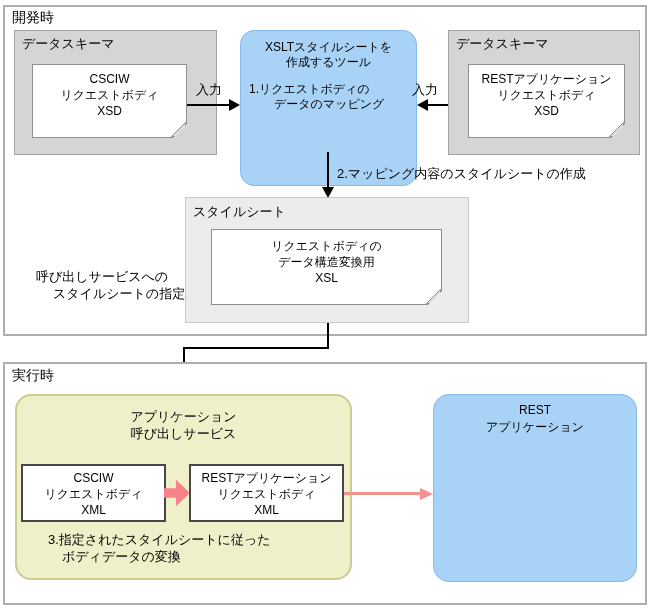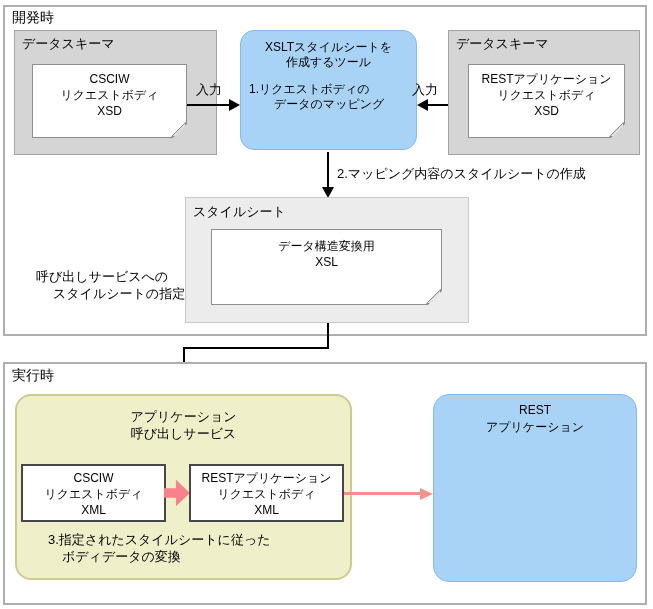--- a/index.html
+++ b/index.html
@@ -73,21 +73,21 @@
     <div>XSD</div>
     <svg class="fold" width="15" height="15" viewBox="0 0 15 15">
       <path d="M0.5,14.5 L14.5,0.5 L14.5,5 Q14,14 5,14.5 Z" fill="#dcdcdc" stroke="#8f8f8f" stroke-width="1"></path>
     </svg>
   </div>
 
   <div class="line" style="left:187px;top:104px;width:43px;height:2px;"></div>
   <div class="ah-r" style="left:229px;top:99px;"></div>
   <div class="inlabel" style="left:196px;top:82px;">入力</div>
 
-  <div class="roundblue" style="left:240px;top:30px;width:177px;height:120px;">
+  <div class="roundblue" style="left:240px;top:30px;width:177px;height:156px;">
     <div class="tool-title">
       <div>XSLTスタイルシートを</div>
       <div>作成するツール</div>
     </div>
     <div class="tool-step">
       <div>1.リクエストボディの</div>
       <div class="l2">データのマッピング</div>
     </div>
   </div>
 
@@ -106,20 +106,21 @@
     </svg>
   </div>
 
   <div class="line" style="left:327px;top:152px;width:2px;height:36px;"></div>
   <div class="ah-d" style="left:322px;top:187px;"></div>
   <div class="note" style="left:337px;top:165px;">2.マッピング内容のスタイルシートの作成</div>
 
   <div class="stylebox" style="left:185px;top:197px;width:284px;height:126px;"></div>
   <div class="boxlabel" style="left:193px;top:203px;">スタイルシート</div>
   <div class="doc" style="left:211px;top:229px;width:231px;height:76px;padding-top:8px;">
+    <div>リクエストボディの</div>
     <div>データ構造変換用</div>
     <div>XSL</div>
     <svg class="fold" width="15" height="15" viewBox="0 0 15 15">
       <path d="M0.5,14.5 L14.5,0.5 L14.5,5 Q14,14 5,14.5 Z" fill="#dcdcdc" stroke="#8f8f8f" stroke-width="1"></path>
     </svg>
   </div>
 
   <div class="note" style="left:25px;top:268px;">
     <div class="i1">呼び出しサービスへの</div>
     <div class="i2">スタイルシートの指定</div>

